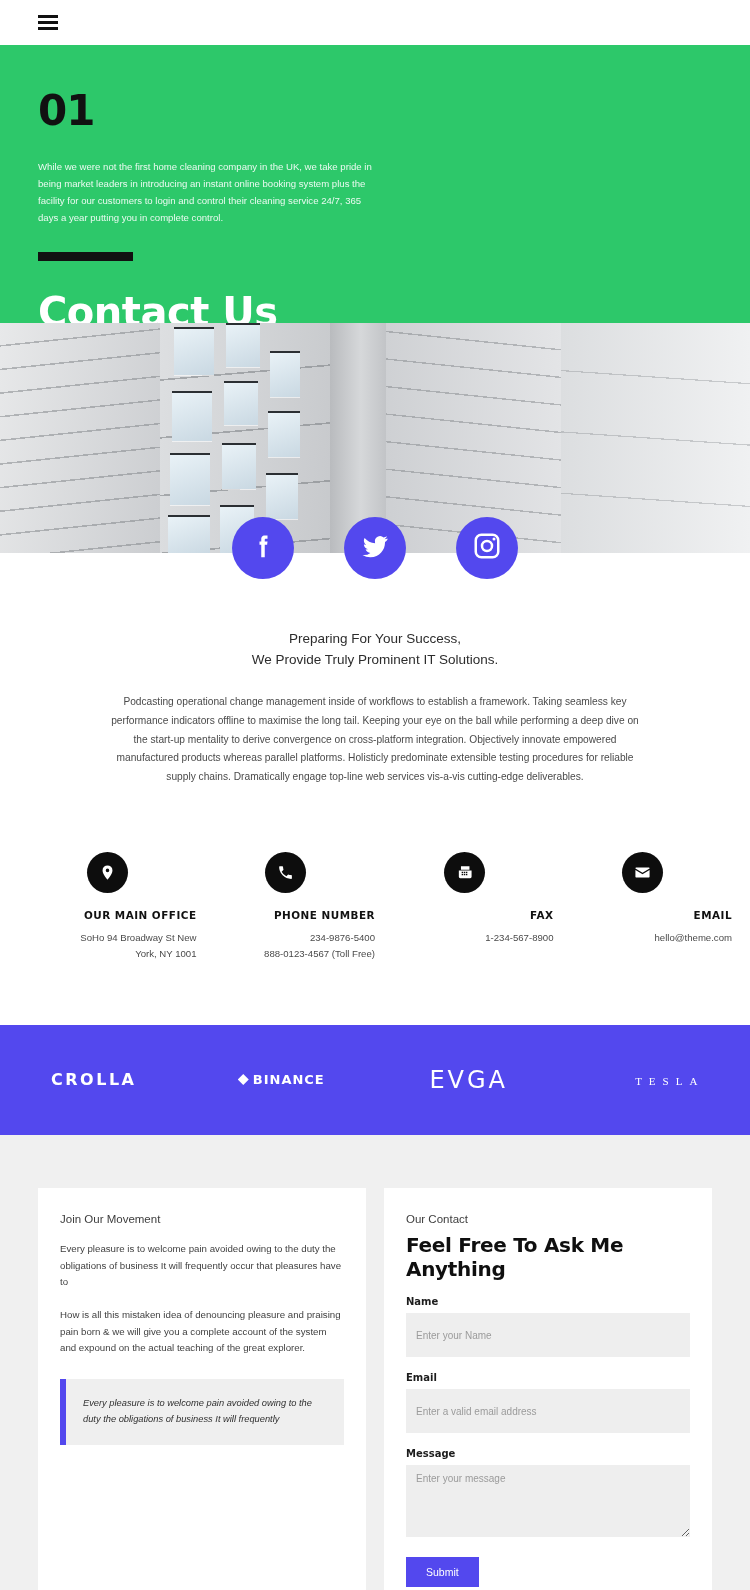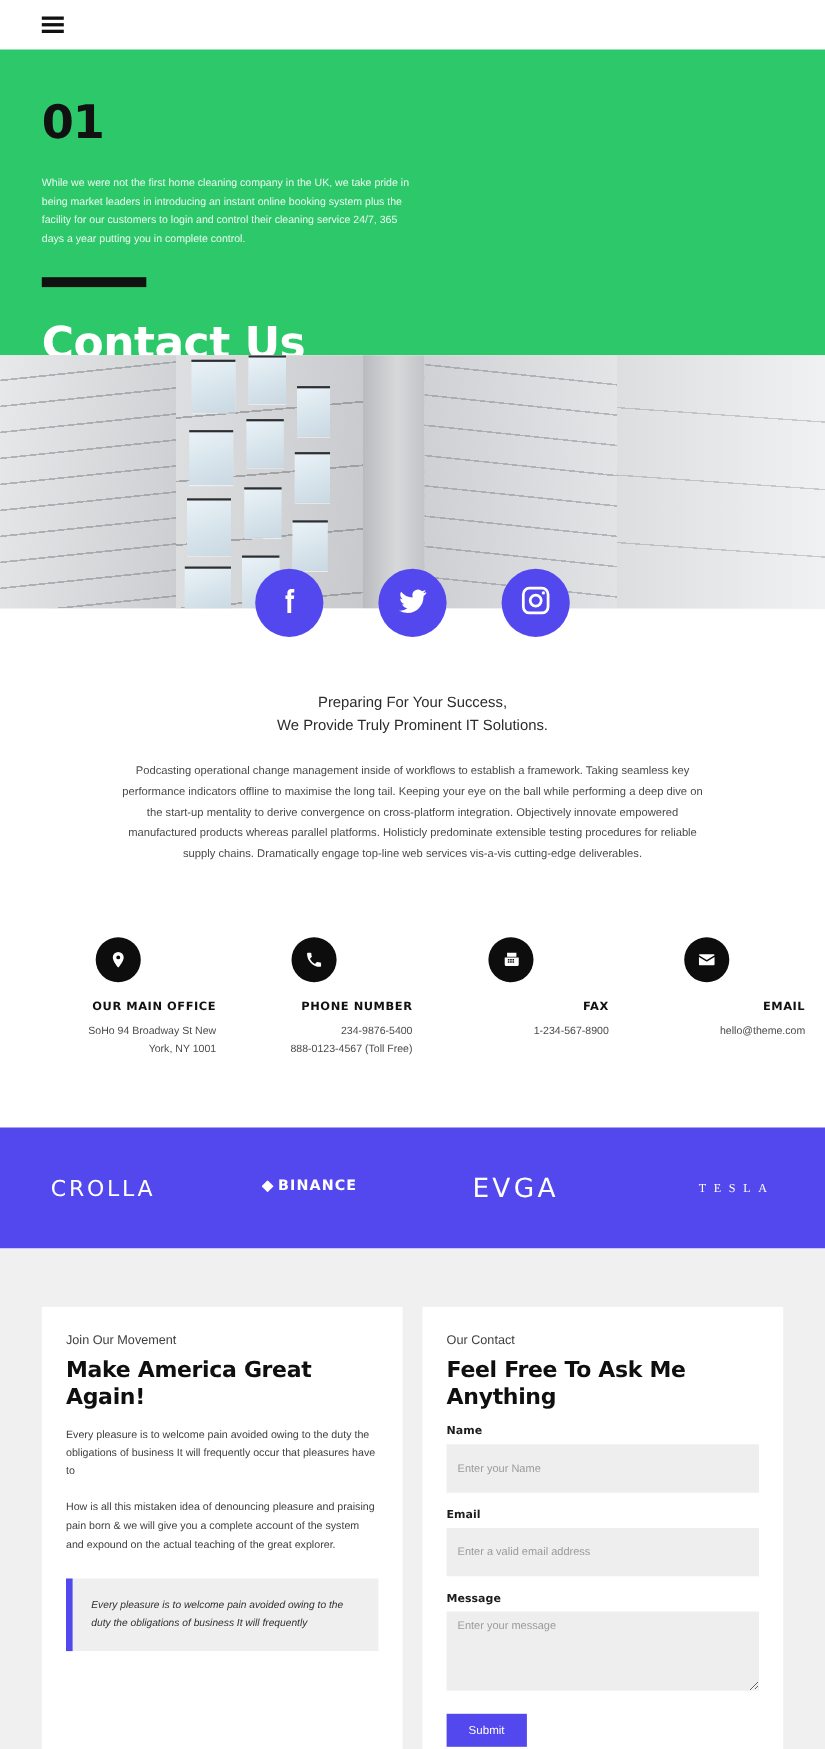--- a/index.html
+++ b/index.html
@@ -196,21 +196,21 @@
     display: flex;
     align-items: center;
   }
   .brand {
     flex: 1;
     text-align: center;
     color: #ffffff;
     cursor: pointer;
   }
   .brand-crolla {
-    font-size: 20px; letter-spacing: 2.5px; font-weight: 400;
+    font-size: 16px; letter-spacing: 2.5px; font-weight: 700;
     font-family: "DejaVu Sans", sans-serif;
   }
   .brand-binance {
     font-size: 13px; letter-spacing: 1px; font-weight: 700;
     display: inline-flex; align-items: center; gap: 4px;
     font-family: "DejaVu Sans", sans-serif;
   }
   .brand-evga {
     font-size: 24px; letter-spacing: 3px; font-weight: 400;
     font-family: "DejaVu Sans", sans-serif;
@@ -452,21 +452,20 @@
     </div>
     <div class="brand">
       <span class="brand-tesla">TESLA</span>
     </div>
   </div>
 
   <div class="cards-sec">
 
     <div class="card">
       <div class="card-eyebrow">Join Our Movement</div>
-      <div class="card-title">Make America Great Again!</div>
       <p class="card-p">Every pleasure is to welcome pain avoided owing to the duty the obligations of business It will frequently occur that pleasures have to</p>
       <p class="card-p">How is all this mistaken idea of denouncing pleasure and praising pain born &amp; we will give you a complete account of the system and expound on the actual teaching of the great explorer.</p>
       <div class="quote">
         <div class="quote-text">Every pleasure is to welcome pain avoided owing to the duty the obligations of business It will frequently</div>
       </div>
     </div>
 
     <div class="card">
       <div class="card-eyebrow">Our Contact</div>
       <div class="card-title">Feel Free To Ask Me Anything</div>

